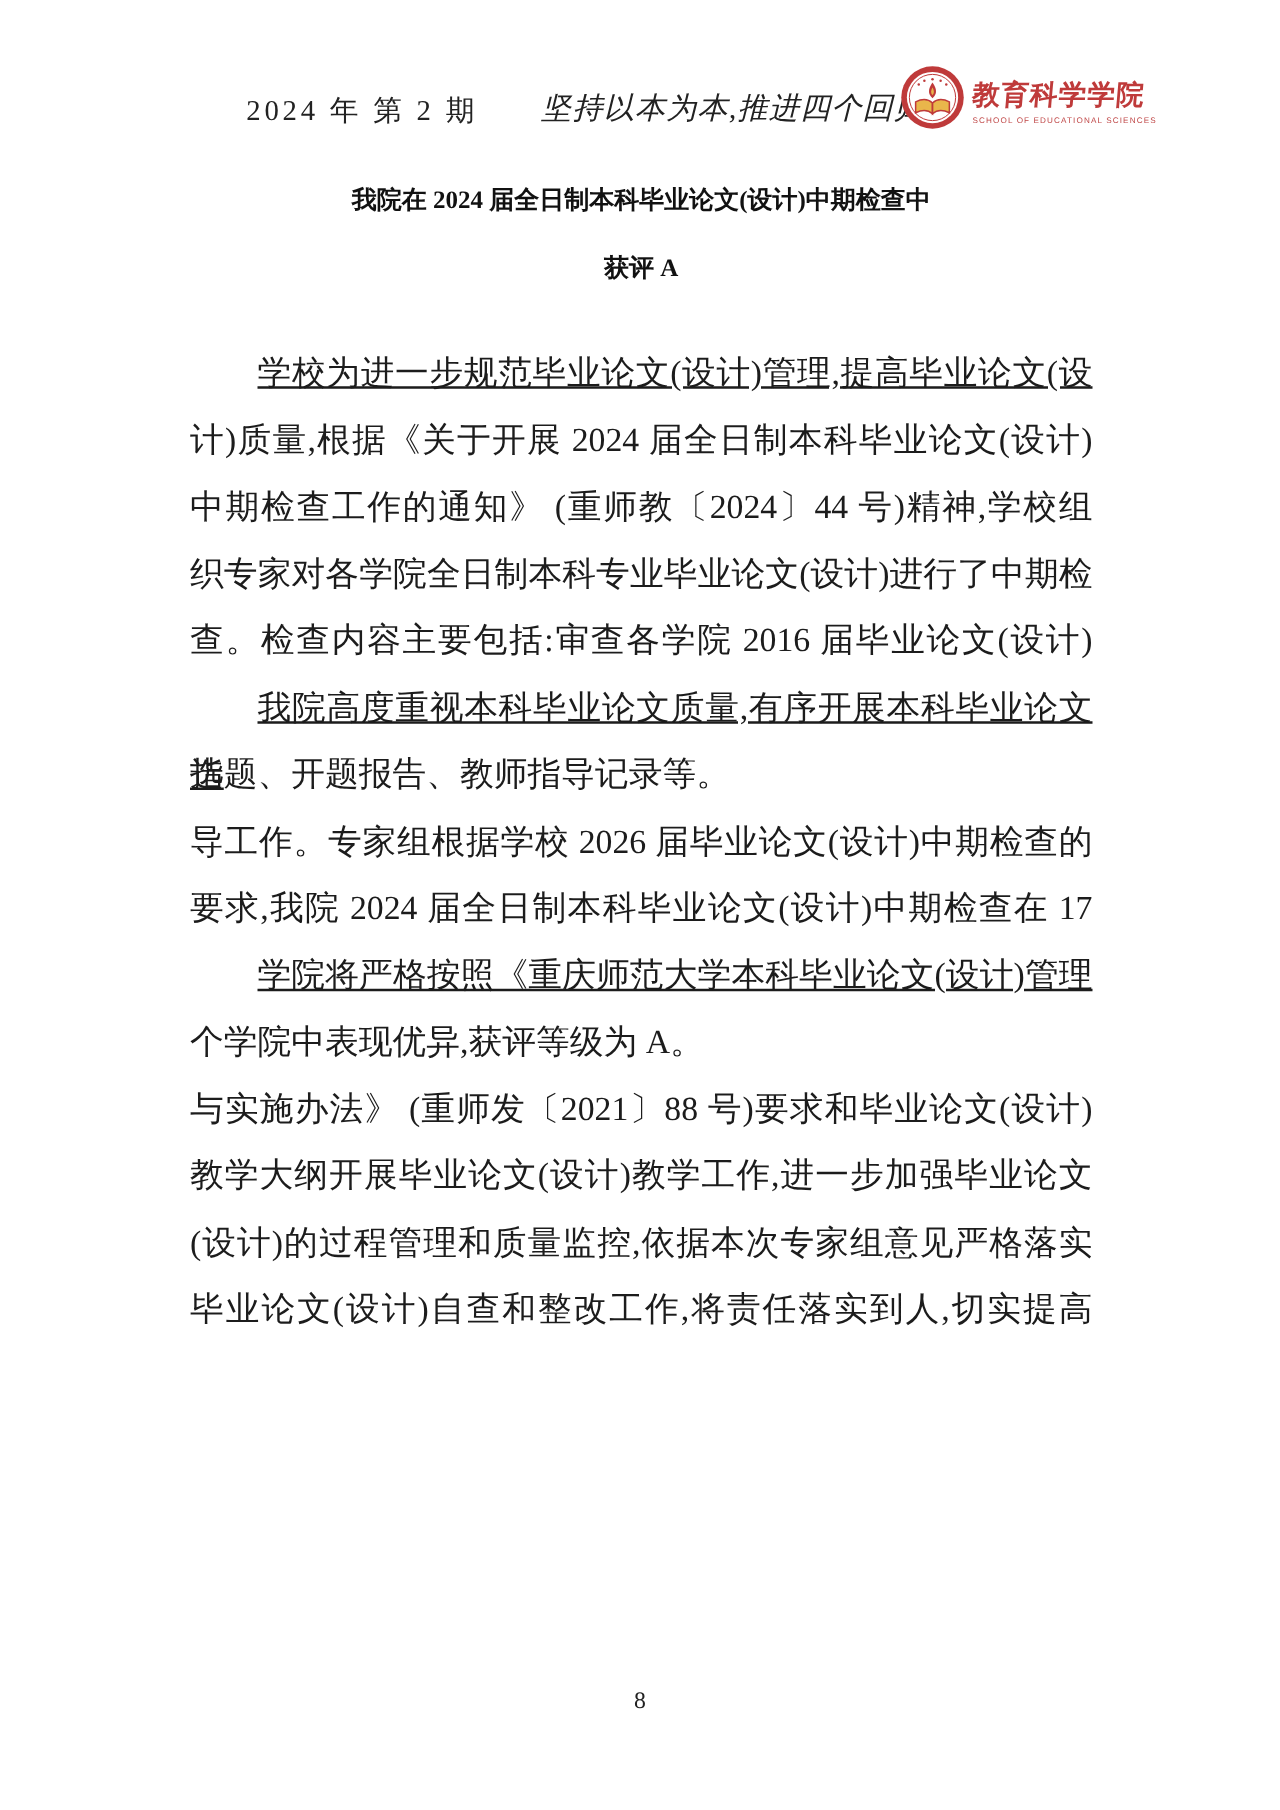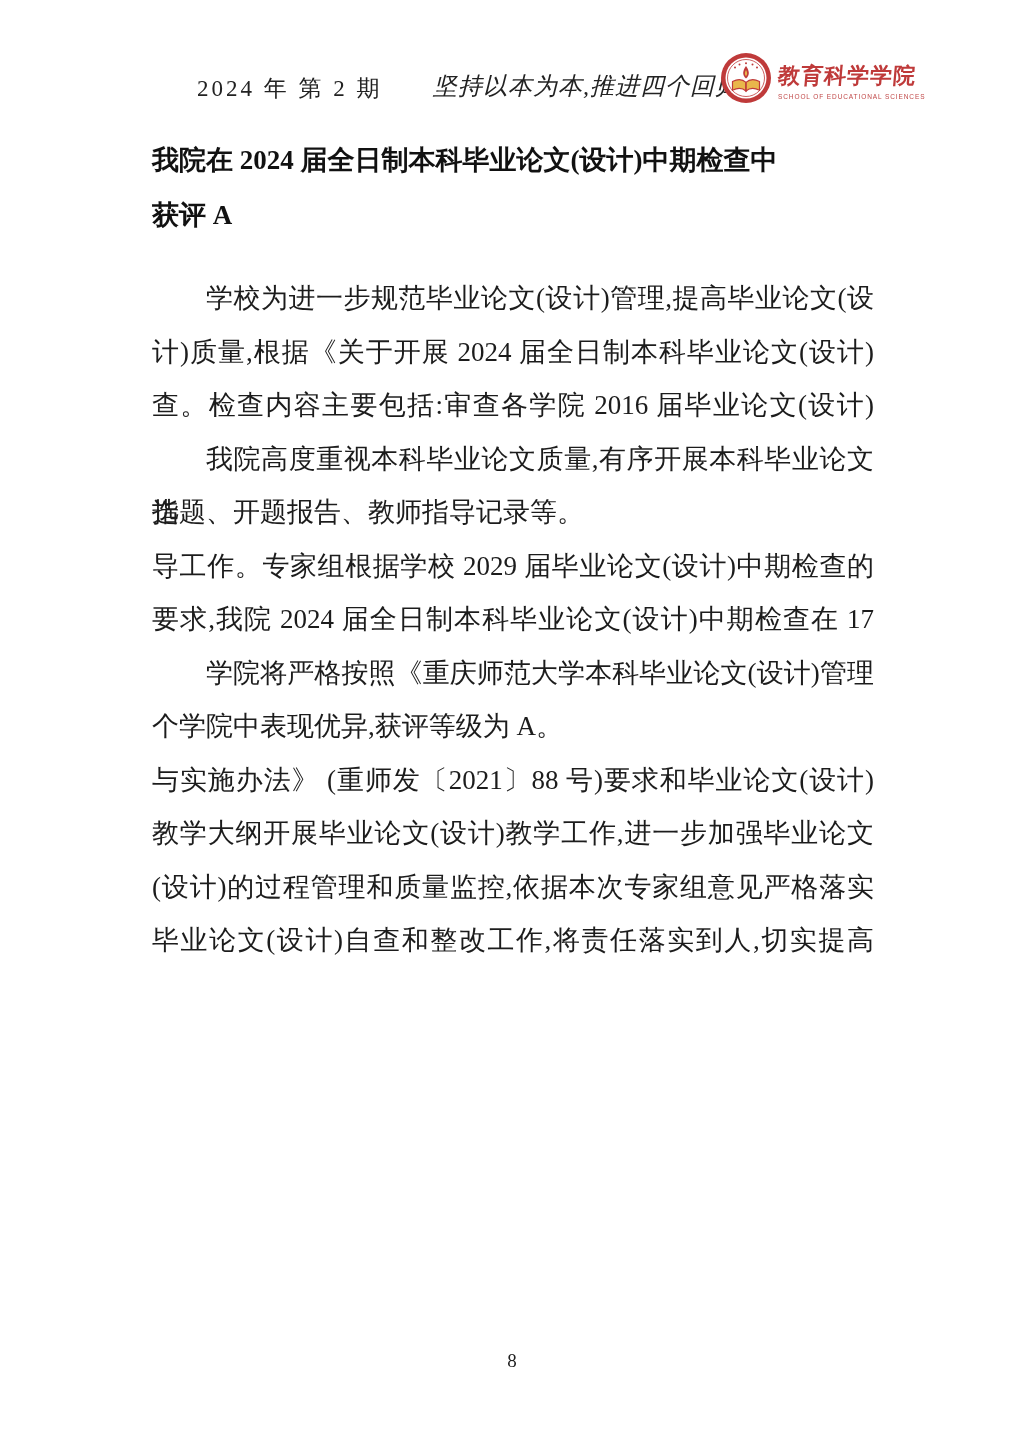--- a/index.html
+++ b/index.html
@@ -22,31 +22,31 @@
   .logo-cn{
     font-size:22px;font-weight:bold;color:#bf3a3a;letter-spacing:1px;
     transform:skewX(-5deg);font-family:"Liberation Serif","DejaVu Serif",serif;
   }
   .logo-en{
     font-size:6.5px;color:#c04848;letter-spacing:0.9px;margin-top:2px;
     font-family:"Liberation Sans","DejaVu Sans",sans-serif;
   }
   
   .title{
-    position:absolute;left:152px;top:133px;width:722px;
-    font-size:27px;font-weight:bold;line-height:55px;color:#111;margin:0;
+    position:absolute;left:152px;top:133px;width:722px;text-align:center;
+    font-size:20px;font-weight:bold;line-height:55px;color:#111;margin:0;
   }
   
   .bodytext{
     position:absolute;left:152px;top:272px;width:722px;
     font-size:27px;line-height:53.5px;color:#1c1c1c;
   }
   .line{height:53.5px;text-align:justify;text-align-last:justify;overflow:visible;}
   .line.last{text-align-last:left;}
-  .line.indent{text-indent:2em;}
+  .line.indent{text-indent:2em;text-decoration:underline;}
   
   .page-num{
     position:absolute;left:0;top:1350px;width:100%;text-align:center;
     font-size:19px;color:#222;
   }
 </style>
 </head>
 <body>
 
 <div class="page">
@@ -85,25 +85,27 @@
 
   <h1 class="title">
     <div>我院在 2024 届全日制本科毕业论文(设计)中期检查中</div>
     <div>获评 A</div>
   </h1>
 
   <div class="bodytext">
 
     <div class="line indent">学校为进一步规范毕业论文(设计)管理,提高毕业论文(设</div>
     <div class="line">计)质量,根据《关于开展 2024 届全日制本科毕业论文(设计)</div>
+    <div class="line">中期检查工作的通知》 (重师教〔2024〕44 号)精神,学校组</div>
+    <div class="line">织专家对各学院全日制本科专业毕业论文(设计)进行了中期检</div>
     <div class="line">查。检查内容主要包括:审查各学院 2016 届毕业论文(设计)</div>
     <div class="line indent">我院高度重视本科毕业论文质量,有序开展本科毕业论文指</div>
 
     <div class="line last">选题、开题报告、教师指导记录等。</div>
-    <div class="line">导工作。专家组根据学校 2029 届毕业论文(设计)中期检查的</div>
+    <div class="line">导工作。专家组根据学校 2026 届毕业论文(设计)中期检查的</div>
     <div class="line">要求,我院 2024 届全日制本科毕业论文(设计)中期检查在 17</div>
     <div class="line indent">学院将严格按照《重庆师范大学本科毕业论文(设计)管理</div>
 
     <div class="line last">个学院中表现优异,获评等级为 A。</div>
     <div class="line">与实施办法》 (重师发〔2021〕88 号)要求和毕业论文(设计)</div>
     <div class="line">教学大纲开展毕业论文(设计)教学工作,进一步加强毕业论文</div>
     <div class="line">(设计)的过程管理和质量监控,依据本次专家组意见严格落实</div>
     <div class="line">毕业论文(设计)自查和整改工作,将责任落实到人,切实提高</div>
   </div>
 

